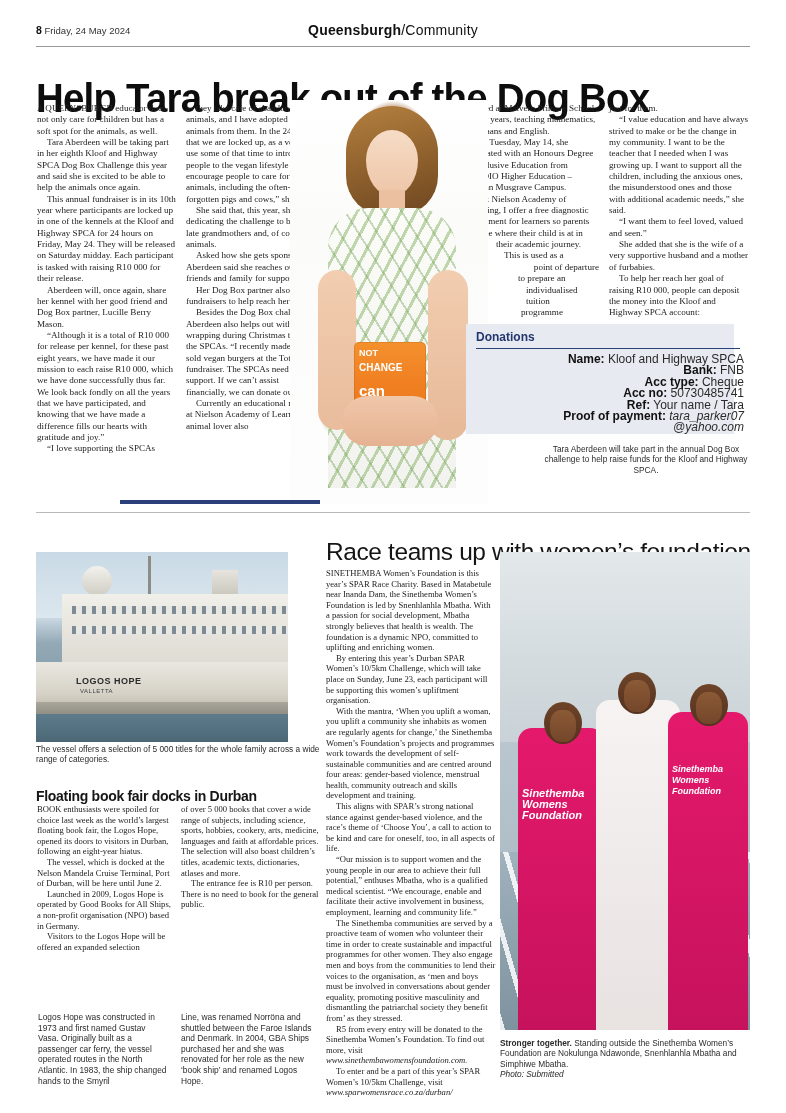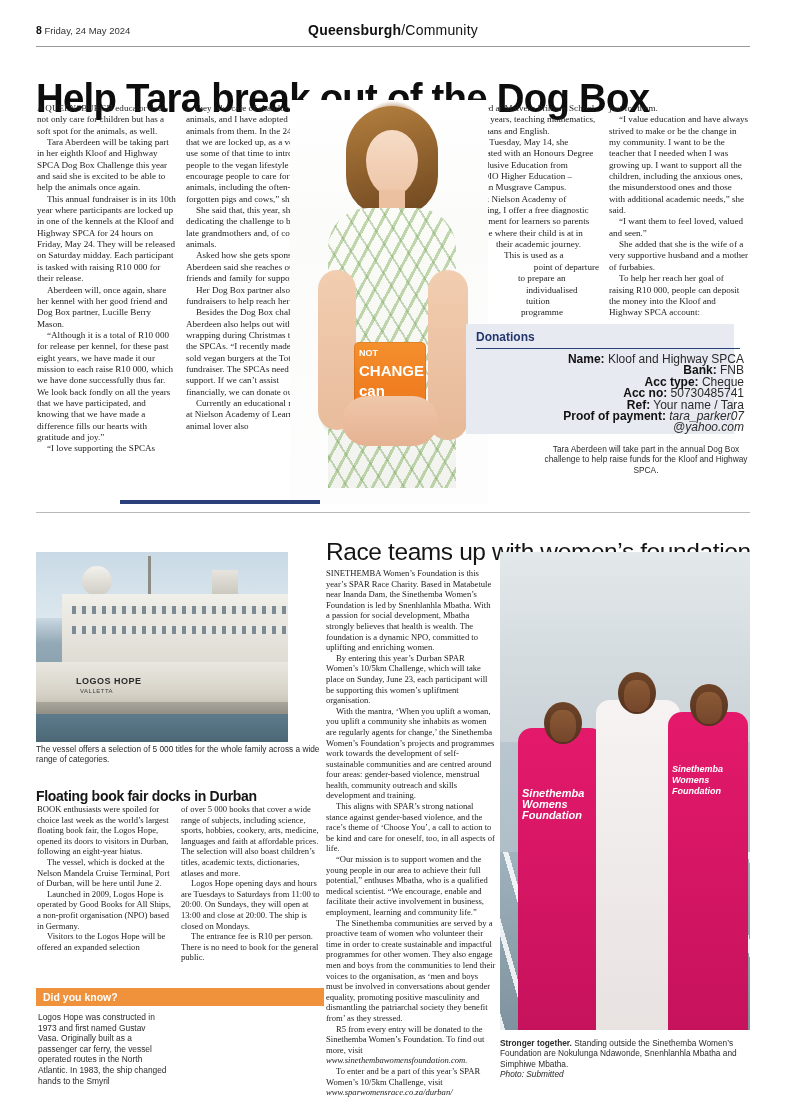--- a/index.html
+++ b/index.html
@@ -175,21 +175,21 @@
     border-radius: 5px;
     background: linear-gradient(180deg, #f4902d 0%, #f07f22 45%, #e9741a 100%);
     box-shadow: inset 0 0 0 1px rgba(0,0,0,.08);
   }
   #photo-tara .tin .t-word {
     position: absolute; left: 5px; right: 5px;
     font-family: "Liberation Sans", sans-serif;
     font-weight: bold; color: #fff;
   }
   #photo-tara .tin .w1 { top: 6px;  font-size: 9px;  }
-  #photo-tara .tin .w2 { top: 20px; font-size: 15px; }
+  #photo-tara .tin .w2 { top: 20px; font-size: 10px; }
   #photo-tara .tin .w3 { top: 40px; font-size: 15px; }
   #photo-tara .tin .badge {
     position: absolute; left: 5px; bottom: 10px;
     width: 20px; height: 20px; border-radius: 50%;
     background: #1c6fb5;
   }
   #photo-tara .tin .badge::after {
     content: "";
     position: absolute; left: 8px; top: 4px; width: 4px; height: 12px;
     background: #fff;
@@ -576,22 +576,19 @@
 
   <div class="col" id="s3c1">
     <p class="first">BOOK enthusiasts were spoiled for choice last week as the world’s largest floating book fair, the Logos Hope, opened its doors to visitors in Durban, following an eight-year hiatus.</p>
     <p>The vessel, which is docked at the Nelson Mandela Cruise Terminal, Port of Durban, will be here until June 2.</p>
     <p>Launched in 2009, Logos Hope is operated by Good Books for All Ships, a non-profit organisation (NPO) based in Germany.</p>
     <p>Visitors to the Logos Hope will be offered an expanded selection</p>
   </div>
 
   <div class="col" id="s3c2">
     <p class="first">of over 5 000 books that cover a wide range of subjects, including science, sports, hobbies, cookery, arts, medicine, languages and faith at affordable prices. The selection will also boast children’s titles, academic texts, dictionaries, atlases and more.</p>
-    <p>Logos Hope opening days and hours are Tuesdays to Saturdays from 11:00 to 20:00. On Sundays, they will open at 13:00 and close at 20:00. The ship is closed on Mondays.</p>
     <p>The entrance fee is R10 per person. There is no need to book for the general public.</p>
   </div>
 
-  <div class="dyk-bar">
-    <span>Did you know?</span>
-  </div>
   <div class="dyk-col" id="dyk1">Logos Hope was constructed in 1973 and first named Gustav Vasa. Originally built as a passenger car ferry, the vessel operated routes in the North Atlantic. In 1983, the ship changed hands to the Smyril</div>
+  <div class="dyk-col" id="dyk2">Line, was renamed Norröna and shuttled between the Faroe Islands and Denmark. In 2004, GBA Ships purchased her and she was renovated for her role as the new ‘book ship’ and renamed Logos Hope.</div>
 
 </div>
 
 </body></html>

